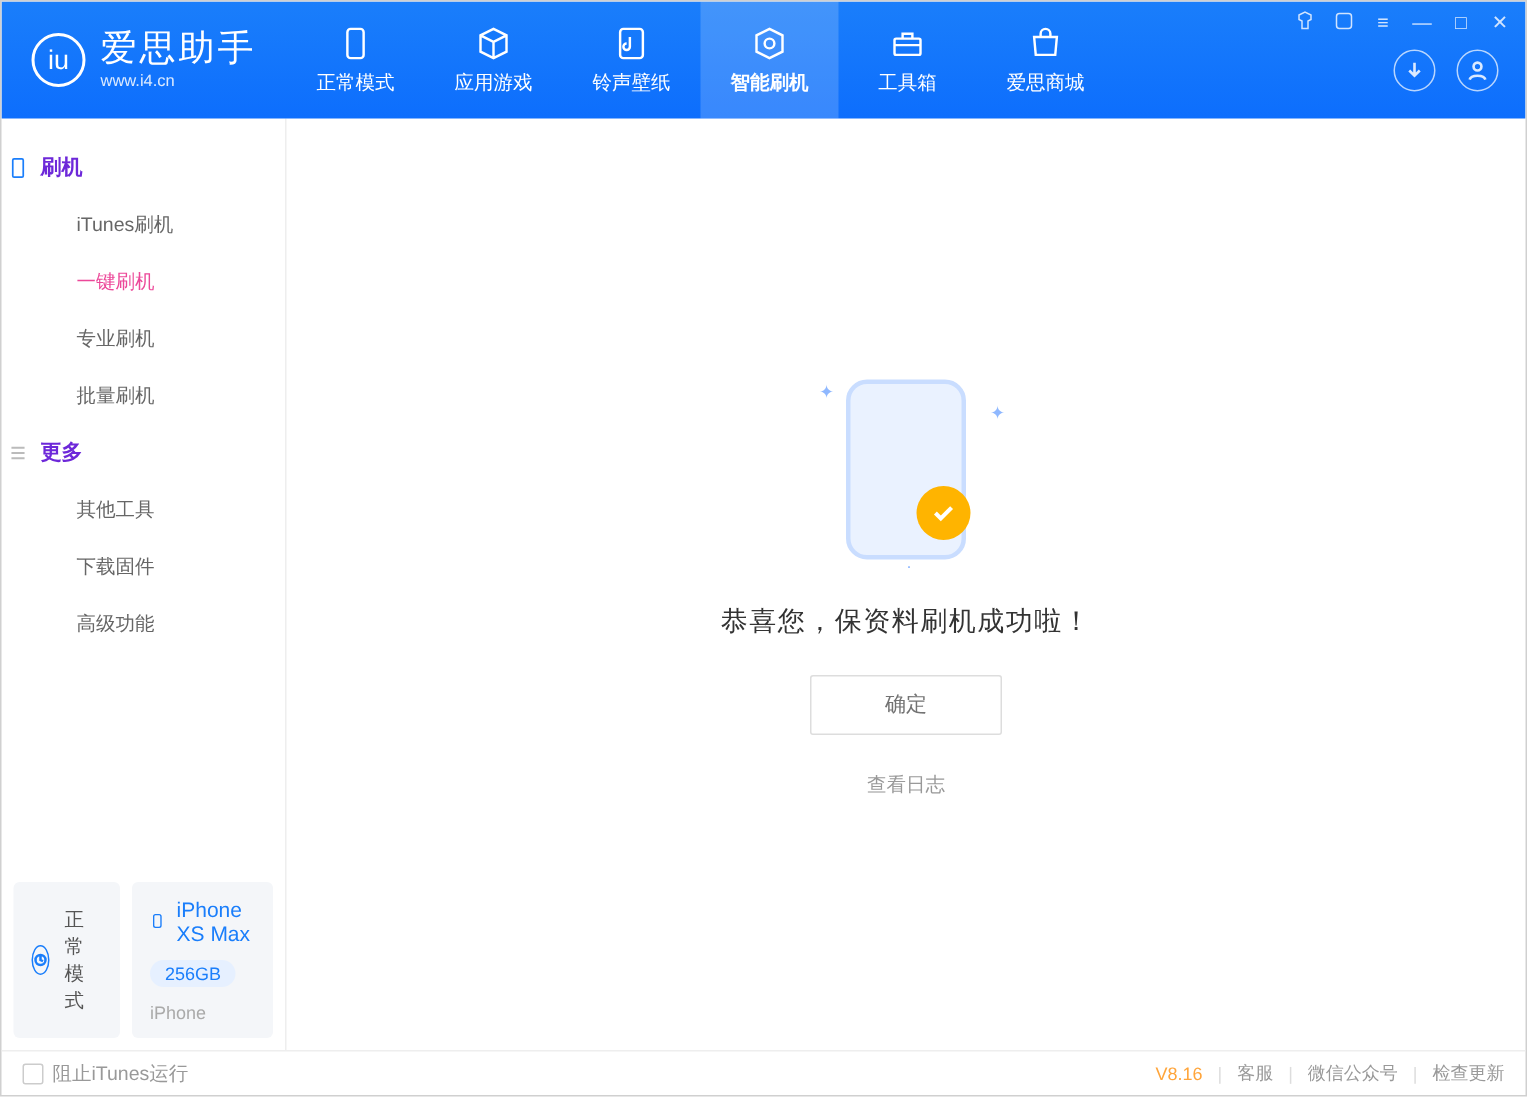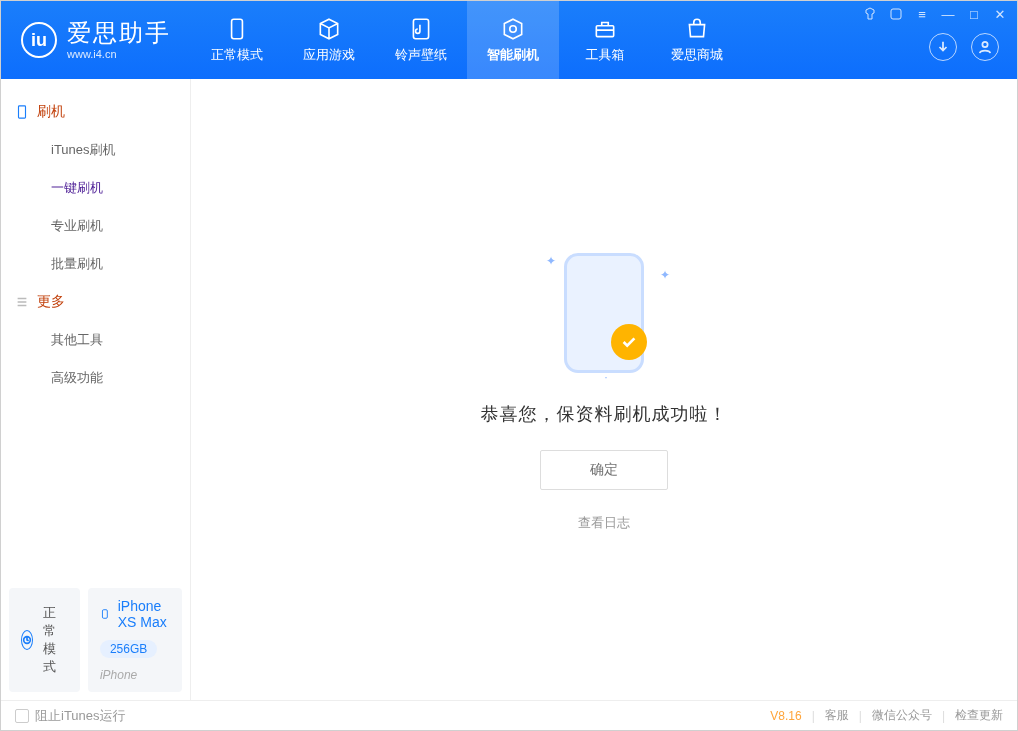--- a/index.html
+++ b/index.html
@@ -1,54 +1,54 @@
 <!DOCTYPE html>
 <html><head>
 <meta charset="utf-8">
 <style>
 * { margin: 0; padding: 0; box-sizing: border-box; font-family: "Microsoft YaHei", "PingFang SC", sans-serif; }
 body { background: #fff; width: 1018px; height: 731px; overflow: hidden; border: 1px solid #d0d0d0; }
 
 
 .header { background: linear-gradient(to bottom, #1a7efb, #0d6efd); height: 78px; display: flex; align-items: stretch; color: #fff; position: relative; }
 .logo-area { display: flex; align-items: center; padding: 0 20px; gap: 10px; }
-.logo-circle { width: 36px; height: 36px; border-radius: 50%; border: 2px solid #fff; display: flex; align-items: center; justify-content: center; font-weight: bold; font-size: 18px; }
+.logo-circle { width: 36px; height: 36px; border-radius: 50%; border: 2px solid #fff; display: flex; align-items: center; justify-content: center; font-weight: normal; font-size: 18px; }
 .logo-text { display: flex; flex-direction: column; line-height: 1.2; }
 .logo-title { font-size: 24px; font-weight: 500; letter-spacing: 2px; }
 .logo-sub { font-size: 11px; opacity: .85; }
 
 .tabs { display: flex; align-items: stretch; }
 .tab { width: 92px; display: flex; flex-direction: column; align-items: center; justify-content: center; gap: 4px; font-size: 13px; cursor: pointer; }
 .tab.active { background: rgba(255,255,255,.18); font-weight: bold; }
 .tab-icon { width: 26px; height: 26px; display: flex; align-items: center; justify-content: center; }
 .tab-icon svg { width: 100%; height: 100%; fill: none; stroke: #fff; stroke-width: 1.5; }
 
 .win-controls-top { position: absolute; top: 6px; right: 10px; display: flex; gap: 12px; align-items: center; }
 .win-controls-top span { width: 14px; height: 14px; color: #e6f0ff; opacity: .9; cursor: pointer; font-size: 13px; display:flex; align-items:center; justify-content:center;}
 .win-actions { position: absolute; bottom: 18px; right: 18px; display: flex; gap: 14px; }
 .circle-btn { width: 28px; height: 28px; border-radius: 50%; border: 1.5px solid rgba(255,255,255,.7); display:flex; align-items:center; justify-content:center; cursor:pointer; }
 .circle-btn svg { width: 14px; height: 14px; stroke: rgba(255,255,255,.85); fill:none; stroke-width:2; }
 
 
 .body { display: flex; height: calc(100% - 78px - 30px); }
 .sidebar { width: 190px; border-right: 1px solid #eee; padding-top: 14px; display:flex; flex-direction:column; }
-.side-group-title { display:flex; align-items:center; gap:8px; padding: 10px 14px; font-size: 14px; color: #c2410c; font-weight: 400; }
+.side-group-title { display:flex; align-items:center; gap:8px; padding: 10px 4px; font-size: 14px; color: #6d28d9; font-weight: 700; }
 .side-group-title svg { width:14px; height:14px; }
 .side-item { padding: 10px 18px 10px 50px; font-size: 13px; color: #666; cursor: pointer; }
-.side-item.active { color: #4c1d95; }
+.side-item.active { color: #ec4899; }
 .side-spacer { flex: 1; }
 
 .device-boxes { padding: 8px; display:flex; flex-direction:row; gap:8px; }
 .device-box { background: #f4f6f9; border-radius: 4px; padding: 10px 12px; display:flex; align-items:center; gap: 10px; font-size: 13px; color:#555; }
 .device-box.col { flex-direction: column; align-items:flex-start; }
 .mode-icon { width: 20px; height:20px; border-radius:50%; border:1.5px solid #1a7efb; display:flex; align-items:center; justify-content:center; }
 .mode-icon svg { width:10px; height:10px; stroke:#1a7efb; fill:none; stroke-width:2;}
 .device-name { color: #1a7efb; font-weight: 500; font-size: 14px; }
 .capacity-pill { background:#e6f0ff; color:#1a7efb; border-radius: 10px; padding: 2px 10px; font-size: 12px; }
-.device-type { color:#aaa; font-size:12px;font-style:italic; }
+.device-type { color:#aaa; font-size:12px; }
 .phone-icon { width:18px; height:18px; }
 .phone-icon svg { width:100%; height:100%; stroke:#1a7efb; fill:none; stroke-width:1.5;}
 
 .checkbox-row { border: 2px solid #e33; margin: 8px; padding: 10px; display:flex; gap: 16px; align-items:center; }
 .cb { display:flex; align-items:center; gap:6px; font-size:13px; color:#999; cursor:pointer; }
 .cb .box { width:14px; height:14px; border:1px solid #ccc; border-radius:2px; }
 
 
 .main { flex:1; display:flex; flex-direction:column; align-items:center; justify-content:center; gap:24px; }
 .illus { width:120px; height:130px; position:relative; display:flex; align-items:center; justify-content:center; }
@@ -180,20 +180,21 @@
     <div class="side-item">专业刷机</div>
     <div class="side-item">批量刷机</div>
 
     <div class="side-group-title">
       <svg viewBox="0 0 16 16">
           <path d="M3 4h10 M3 8h10 M3 12h10" stroke="#bbb" stroke-width="1.5"></path>
         </svg>
       <span>更多</span>
     </div>
     <div class="side-item">其他工具</div>
+    <div class="side-item">下载固件</div>
     <div class="side-item">高级功能</div>
 
     <div class="side-spacer"></div>
 
     <div class="device-boxes">
       <div class="device-box">
         <span class="mode-icon">
             <svg viewBox="0 0 12 12">
               <path d="M2 6a4 4 0 108 0 4 4 0 10-8 0 M6 2v4l2 1"></path>
             </svg>

